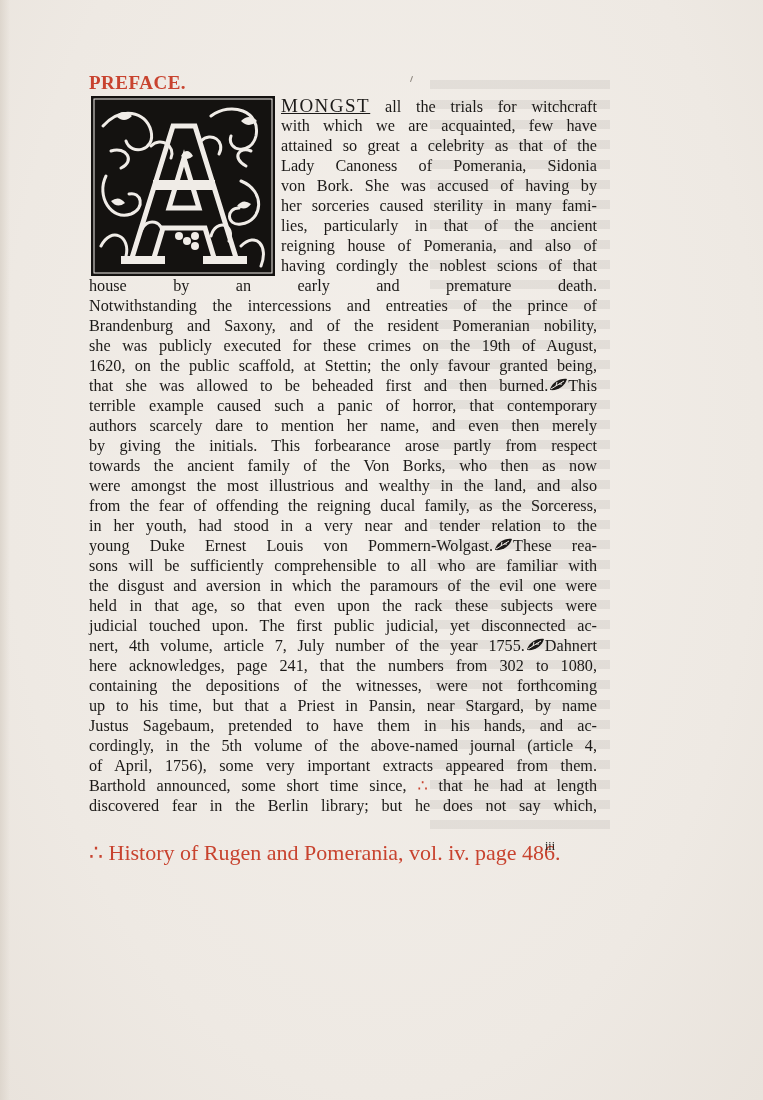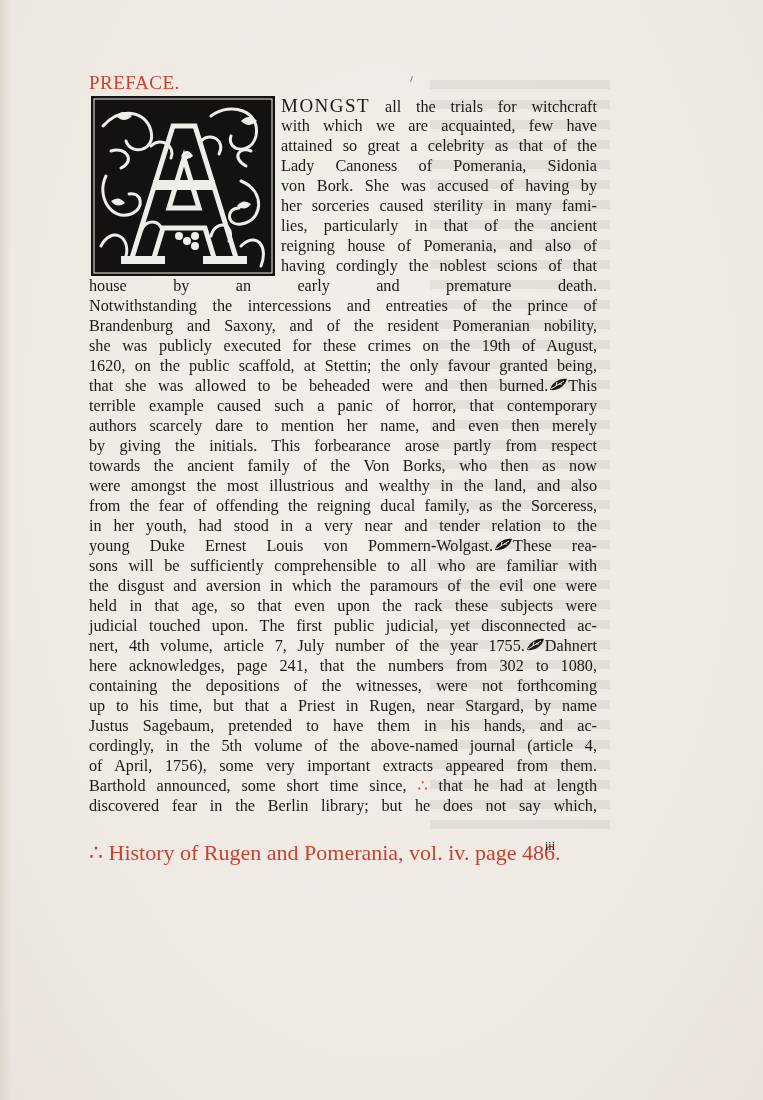--- a/index.html
+++ b/index.html
@@ -30,21 +30,21 @@
     }
     .text-block {
       position: absolute;
       left: 89px;
       top: 72px;
       width: 508px;
     }
     .heading {
       color: #c8432f;
       font-family: "Liberation Serif", serif;
-      font-weight: normal;
+      font-weight: bold;
       font-size: 19px;
       letter-spacing: 0.5px;
       line-height: 22px;
       height: 24px;
       margin: 0;
     }
     .dropcap {
       float: left;
       width: 184px;
       height: 180px;
@@ -68,20 +68,21 @@
       display: block;
       text-align: justify;
       text-align-last: justify;
       white-space: nowrap;
       height: 20px;
       overflow: visible;
     }
     .caps {
       font-size: 19px;
       letter-spacing: 1.5px;
+      text-decoration: underline;
     }
     .leaf {
       display: inline-block;
       width: 20px;
       height: 14px;
       vertical-align: -1px;
     }
     .red { color: #c8432f; }
     .footnote {
       position: absolute;
@@ -176,21 +177,21 @@
       <span class="line">von Bork. She was accused of having by</span>
       <span class="line">her sorceries caused sterility in many fami-</span>
       <span class="line">lies, particularly in that of the ancient</span>
       <span class="line">reigning house of Pomerania, and also of</span>
       <span class="line">having cordingly the noblest scions of that</span>
       <span class="line">house by an early and premature death.</span>
       <span class="line">Notwithstanding the intercessions and entreaties of the prince of</span>
       <span class="line">Brandenburg and Saxony, and of the resident Pomeranian nobility,</span>
       <span class="line">she was publicly executed for these crimes on the 19th of August,</span>
       <span class="line">1620, on the public scaffold, at Stettin; the only favour granted being,</span>
-      <span class="line"><span>that she was allowed to be beheaded were and then burned.</span><svg class="leaf" viewBox="0 0 20 14">
+      <span class="line"><span>that she was allowed to be beheaded first and then burned.</span><svg class="leaf" viewBox="0 0 20 14">
             <path d="M2 12 C4 4, 12 0, 19 1 C17 8, 10 13, 2 12 Z" fill="#1c1a18"></path>
             <path d="M3 11 L16 3 M8 8 L9 4 M11 6 L14 6" stroke="#f0ece7" stroke-width="1"></path>
           </svg><span>This</span></span>
       <span class="line">terrible example caused such a panic of horror, that contemporary</span>
       <span class="line">authors scarcely dare to mention her name, and even then merely</span>
       <span class="line">by giving the initials. This forbearance arose partly from respect</span>
       <span class="line">towards the ancient family of the Von Borks, who then as now</span>
       <span class="line">were amongst the most illustrious and wealthy in the land, and also</span>
       <span class="line">from the fear of offending the reigning ducal family, as the Sorceress,</span>
       <span class="line">in her youth, had stood in a very near and tender relation to the</span>
@@ -201,21 +202,21 @@
       <span class="line">sons will be sufficiently comprehensible to all who are familiar with</span>
       <span class="line">the disgust and aversion in which the paramours of the evil one were</span>
       <span class="line">held in that age, so that even upon the rack these subjects were</span>
       <span class="line">judicial touched upon. The first public judicial, yet disconnected ac-</span>
       <span class="line"><span>nert, 4th volume, article 7, July number of the year 1755.</span><svg class="leaf" viewBox="0 0 20 14">
             <path d="M2 12 C4 4, 12 0, 19 1 C17 8, 10 13, 2 12 Z" fill="#1c1a18"></path>
             <path d="M3 11 L16 3 M8 8 L9 4 M11 6 L14 6" stroke="#f0ece7" stroke-width="1"></path>
           </svg><span>Dahnert</span></span>
       <span class="line">here acknowledges, page 241, that the numbers from 302 to 1080,</span>
       <span class="line">containing the depositions of the witnesses, were not forthcoming</span>
-      <span class="line">up to his time, but that a Priest in Rugen, near Stargard, by name</span>
+      <span class="line">up to his time, but that a Priest in Pansin, near Stargard, by name</span>
       <span class="line">Justus Sagebaum, pretended to have them in his hands, and ac-</span>
       <span class="line">cordingly, in the 5th volume of the above-named journal (article 4,</span>
       <span class="line">of April, 1756), some very important extracts appeared from them.</span>
       <span class="line"><span>Barthold announced, some short time since,</span><span class="red"> ∴ </span><span>that he had at length</span></span>
       <span class="line">discovered fear in the Berlin library; but he does not say which,</span>
     </div>
   </div>
 
   <div class="footnote">
     <span>∴</span>

